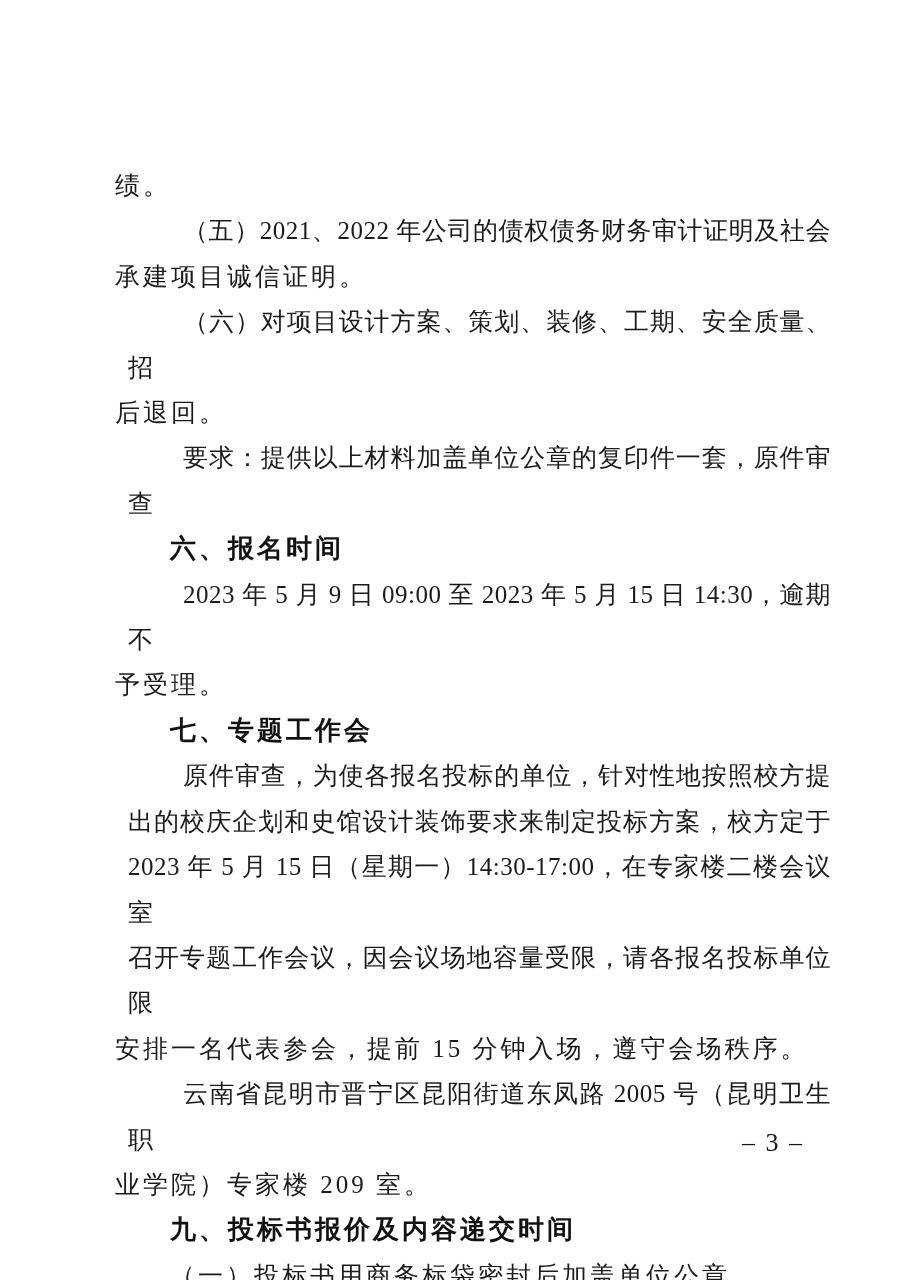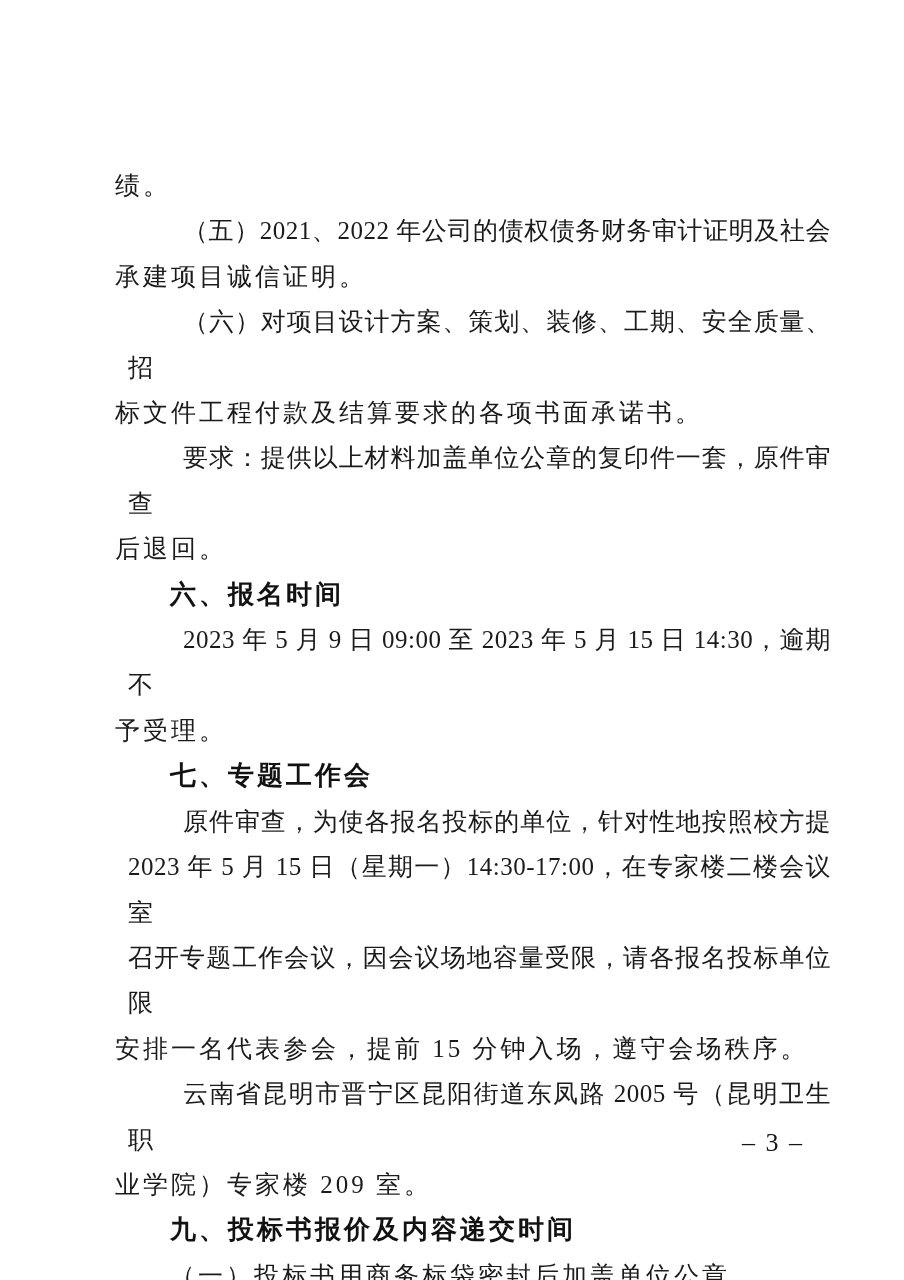--- a/index.html
+++ b/index.html
@@ -59,38 +59,38 @@
   <div class="content">
       <div class="para body">
         <div class="line first">绩。</div>
       </div>
       <div class="para body indent">
         <div class="line first fill">（五）2021、2022 年公司的债权债务财务审计证明及社会</div>
         <div class="line">承建项目诚信证明。</div>
       </div>
       <div class="para body indent">
         <div class="line first fill">（六）对项目设计方案、策划、装修、工期、安全质量、招</div>
-        <div class="line">标文件工程付款及结算要求的各项书面承诺书。</div>
       </div>
       <div class="para body indent">
+        <div class="line">后退回。</div>
         <div class="line first fill">要求：提供以上材料加盖单位公章的复印件一套，原件审查</div>
-        <div class="line">后退回。</div>
       </div>
       <div class="para heading indent">
         <div class="line first">六、报名时间</div>
       </div>
       <div class="para body indent">
         <div class="line first fill">2023 年 5 月 9 日 09:00 至 2023 年 5 月 15 日 14:30，逾期不</div>
         <div class="line">予受理。</div>
       </div>
       <div class="para heading indent">
         <div class="line first">七、专题工作会</div>
       </div>
       <div class="para body indent">
         <div class="line first fill">原件审查，为使各报名投标的单位，针对性地按照校方提</div>
+        <div class="line fill">出的校庆企划和史馆设计装饰要求来制定投标方案，校方定于</div>
         <div class="line fill">2023 年 5 月 15 日（星期一）14:30-17:00，在专家楼二楼会议室</div>
         <div class="line fill">召开专题工作会议，因会议场地容量受限，请各报名投标单位限</div>
         <div class="line">安排一名代表参会，提前 15 分钟入场，遵守会场秩序。</div>
       </div>
       <div class="para body indent">
         <div class="line first fill">云南省昆明市晋宁区昆阳街道东凤路 2005 号（昆明卫生职</div>
         <div class="line">业学院）专家楼 209 室。</div>
       </div>
       <div class="para heading indent">
         <div class="line first">九、投标书报价及内容递交时间</div>

